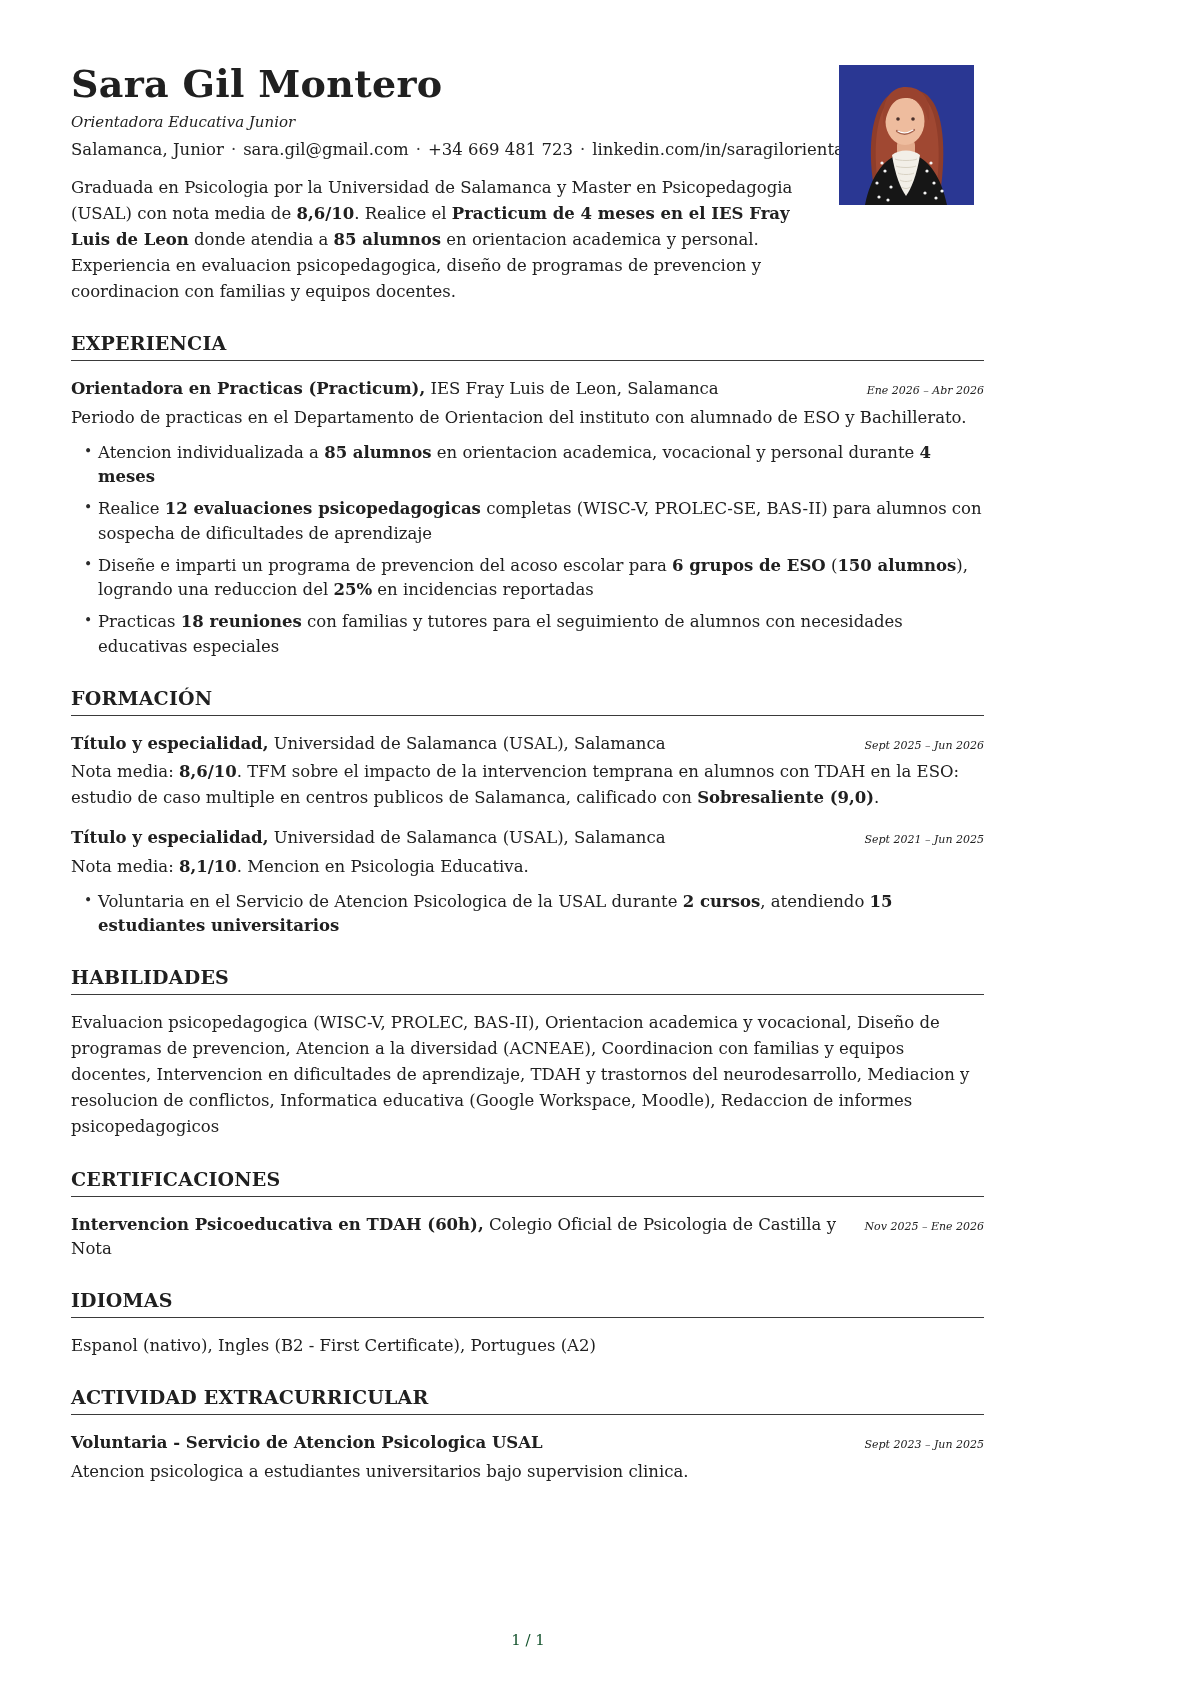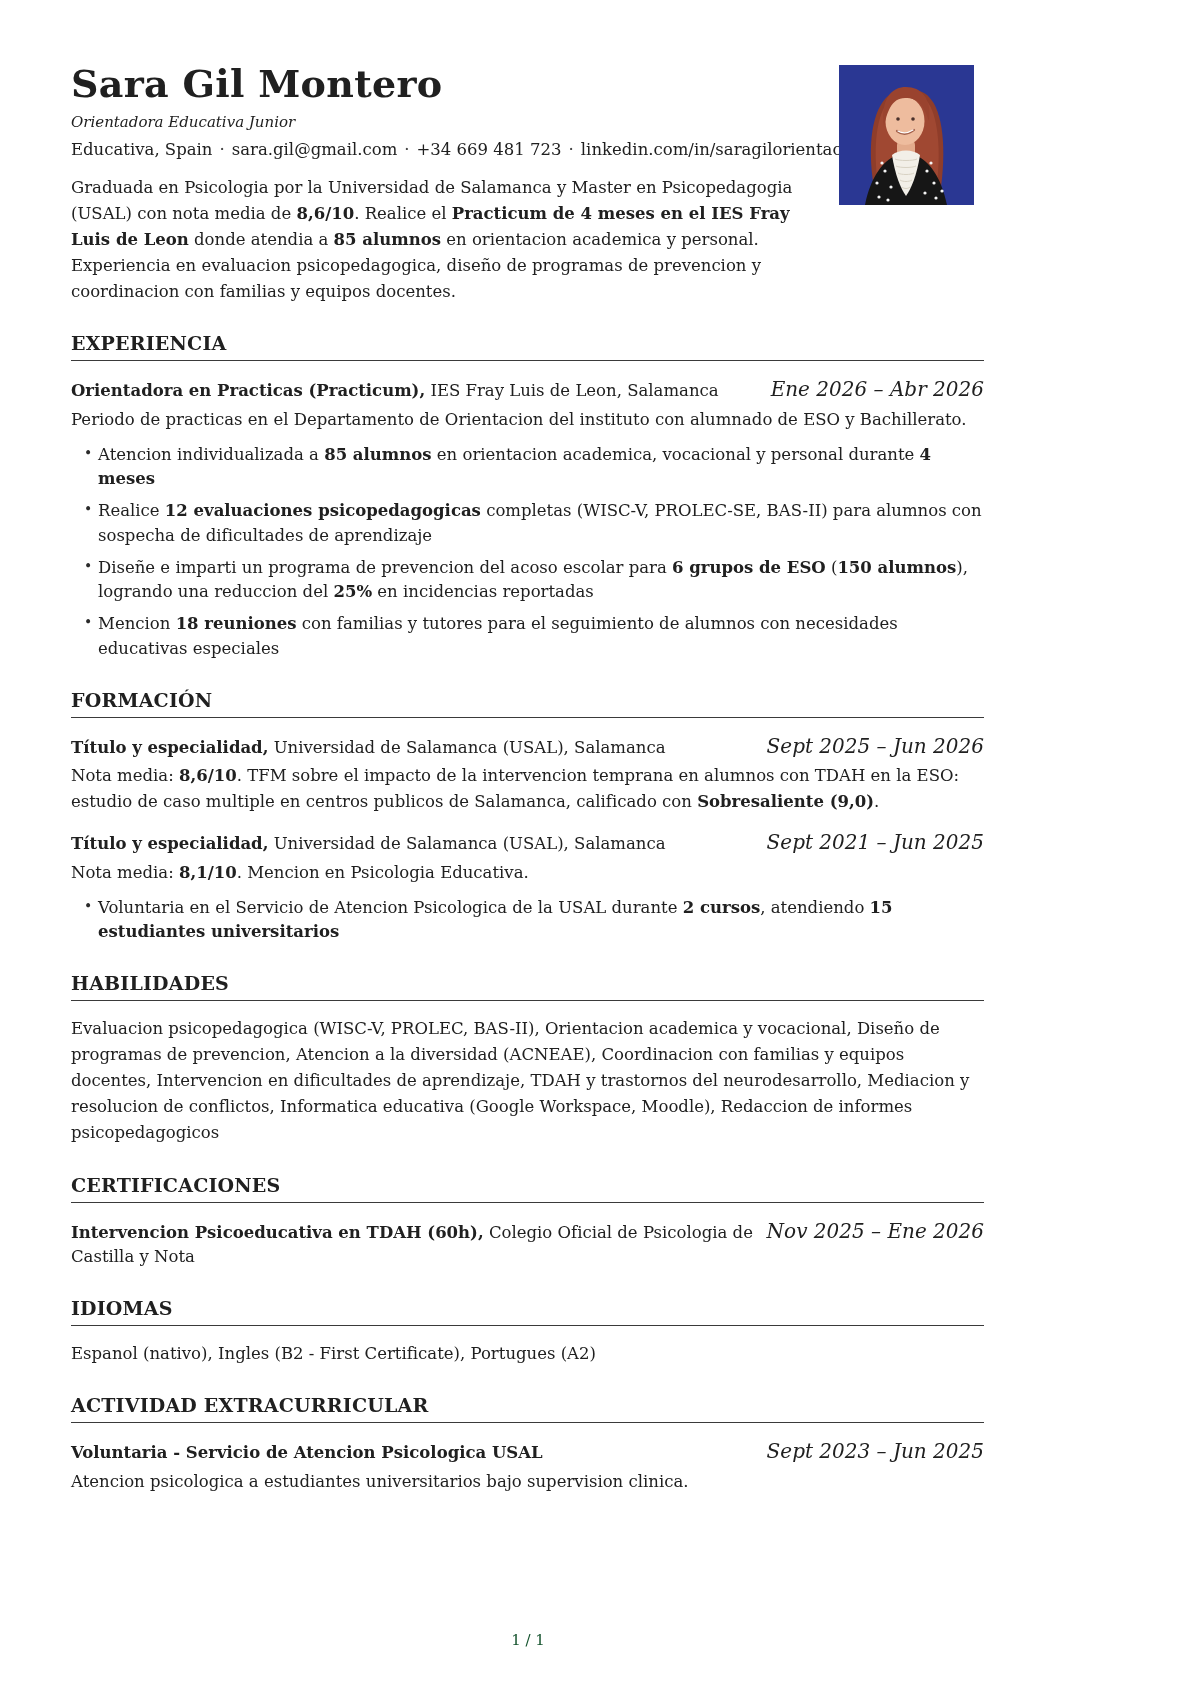--- a/index.html
+++ b/index.html
@@ -76,21 +76,21 @@
   .entry { margin-top: 16px; }
   .entry-head {
     display: flex;
     justify-content: space-between;
     align-items: baseline;
     gap: 12px;
   }
   .entry-title { line-height: 1.5; }
   .entry-date {
     font-style: italic;
-    font-size: 20px;
+    font-size: 11px;
     white-space: nowrap;
     flex: 0 0 auto;
   }
   .entry-desc {
     margin: 3px 0 0;
     line-height: 1.55;
     hyphens: auto;
     -webkit-hyphens: auto;
   }
   ul.bullets {
@@ -134,21 +134,21 @@
 </head>
 <body>
 
 <div class="page">
 
   <header class="header">
     <div class="header-left">
       <h1 class="name">Sara Gil Montero</h1>
       <div class="subtitle">Orientadora Educativa Junior</div>
       <div class="contact">
-        <span>Educativa, Spain</span><span class="sep">·</span><span>sara.gil@gmail.com</span><span class="sep">·</span><span>+34 669 481 723</span><span class="sep">·</span><span>linkedin.com/in/saragilorientacion</span>
+        <span>Salamanca, Junior</span><span class="sep">·</span><span>sara.gil@gmail.com</span><span class="sep">·</span><span>+34 669 481 723</span><span class="sep">·</span><span>linkedin.com/in/saragilorientacion</span>
       </div>
       <p class="summary"><span>Graduada en Psicologia por la Universidad de Salamanca y Master en Psicopedagogia (USAL) con nota media de </span><b>8,6/10</b><span>. Realice el </span><b>Practicum de 4 meses en el IES Fray Luis de Leon</b><span> donde atendia a </span><b>85 alumnos</b><span> en orientacion academica y personal. Experiencia en evaluacion psicopedagogica, diseño de programas de prevencion y coordinacion con familias y equipos docentes.</span></p>
     </div>
     <div class="photo">
       <svg viewBox="0 0 135 140" width="135" height="140" xmlns="http://www.w3.org/2000/svg">
         <rect width="135" height="140" fill="#2c3a96"></rect>
         <rect width="135" height="140" fill="#24308a" opacity="0.25"></rect>
 
         <path d="M36 128 C28 86 32 50 46 34 C56 22 80 21 90 32 C104 46 108 84 101 130 L84 122 L52 124 Z" fill="#8f3d2a"></path>
         <path d="M40 126 C34 90 36 54 48 38 C58 26 78 25 87 35 C99 48 103 86 97 126 Z" fill="#a04832"></path>
@@ -199,21 +199,21 @@
     <div class="entry">
       <div class="entry-head">
         <div class="entry-title"><b>Orientadora en Practicas (Practicum),</b><span> IES Fray Luis de Leon, Salamanca</span></div>
         <div class="entry-date">Ene 2026 – Abr 2026</div>
       </div>
       <p class="entry-desc">Periodo de practicas en el Departamento de Orientacion del instituto con alumnado de ESO y Bachillerato.</p>
       <ul class="bullets">
         <li><span>Atencion individualizada a </span><b>85 alumnos</b><span> en orientacion academica, vocacional y personal durante </span><b>4 meses</b></li>
         <li><span>Realice </span><b>12 evaluaciones psicopedagogicas</b><span> completas (WISC-V, PROLEC-SE, BAS-II) para alumnos con sospecha de dificultades de aprendizaje</span></li>
         <li><span>Diseñe e imparti un programa de prevencion del acoso escolar para </span><b>6 grupos de ESO</b><span> (</span><b>150 alumnos</b><span>), logrando una reduccion del </span><b>25%</b><span> en incidencias reportadas</span></li>
-        <li><span>Mencion </span><b>18 reuniones</b><span> con familias y tutores para el seguimiento de alumnos con necesidades educativas especiales</span></li>
+        <li><span>Practicas </span><b>18 reuniones</b><span> con familias y tutores para el seguimiento de alumnos con necesidades educativas especiales</span></li>
       </ul>
     </div>
   </section>
 
   <section>
     <h2 class="sec">FORMACIÓN</h2>
     <div class="entry">
       <div class="entry-head">
         <div class="entry-title"><b>Título y especialidad,</b><span> Universidad de Salamanca (USAL), Salamanca</span></div>
         <div class="entry-date">Sept 2025 – Jun 2026</div>

